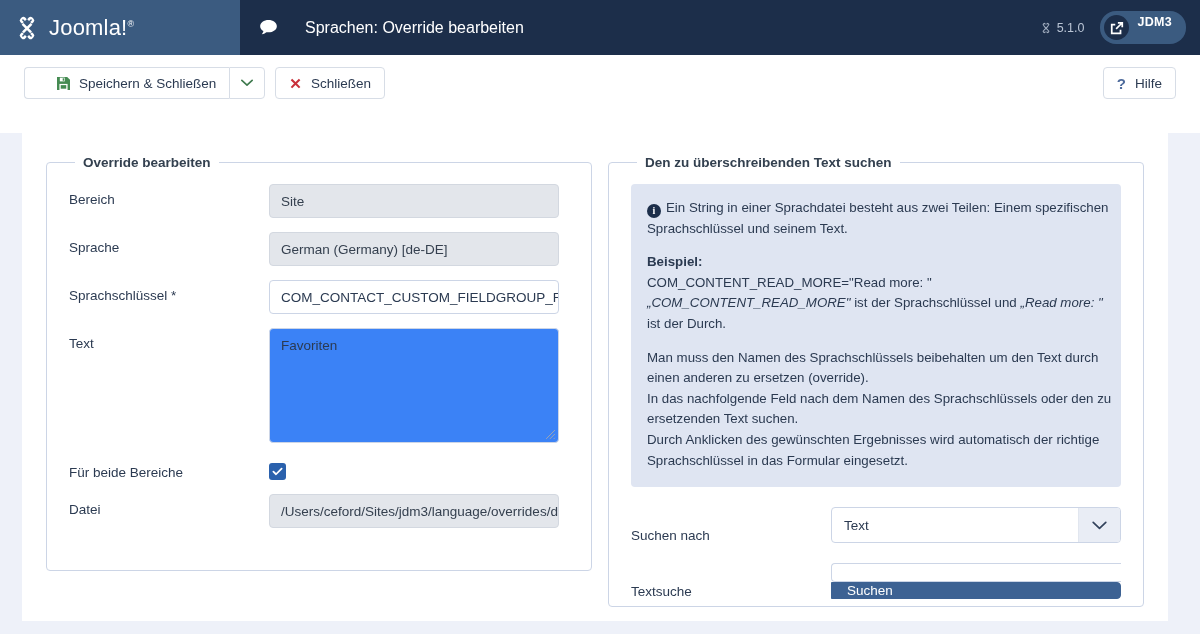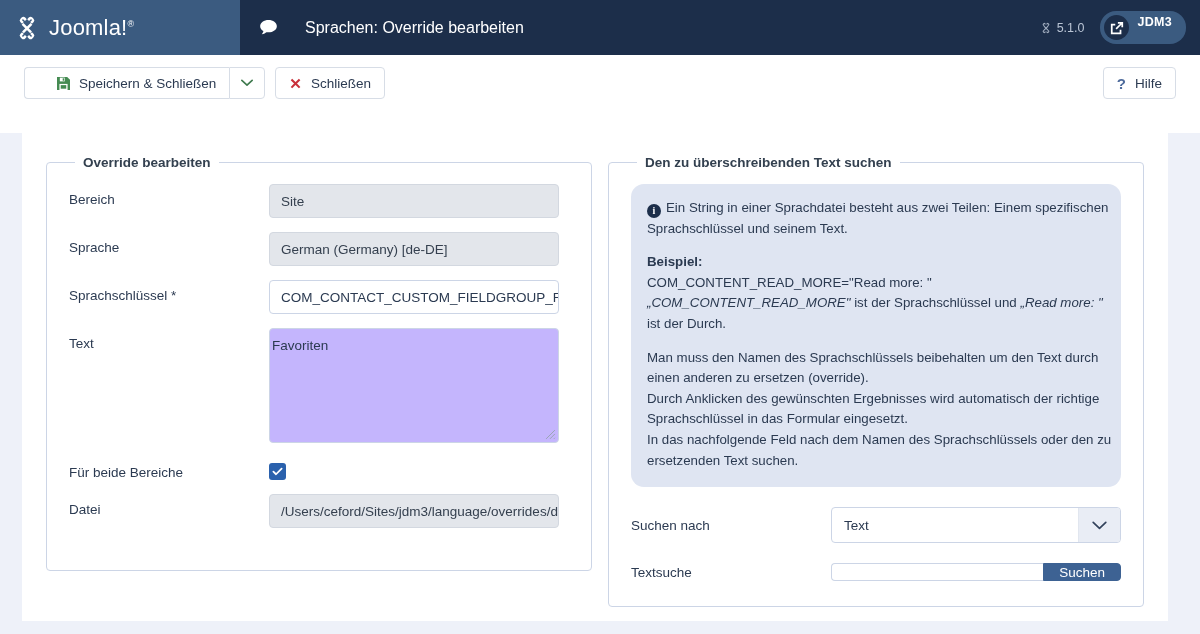--- a/index.html
+++ b/index.html
@@ -86,60 +86,60 @@
 
   .inp {
     width:290px; height:34px; border:1px solid #ccd5e6; border-radius:4px;
     background:#fff; padding:0 11px; font-size:13.5px; color:#2b3a51;
     font-family:"Liberation Sans", sans-serif;
     display:flex; align-items:center; overflow:hidden; white-space:nowrap;
   }
   .inp.disabled { background:#e3e6eb; border-color:#d3d8e0; color:#35404f; }
   .ta {
     width:290px; height:115px; border:1px solid #ccd5e6; border-radius:4px;
-    background:#c4b5fd; padding:9px 2px; font-size:13.5px; color:#2b3a51;
+    background:#3b82f6; padding:9px 11px; font-size:13.5px; color:#2b3a51;
     position:relative; overflow:hidden;
   }
   .ta .resize {
     position:absolute; right:2px; bottom:2px; width:11px; height:11px;
   }
   .cbx {
     width:17px; height:17px; border-radius:3px; background:#2a61ad;
     display:flex; align-items:center; justify-content:center; margin-top:6px;
   }
   .cbx svg { width:11px; height:11px; display:block; }
 
   
   .infobox {
-    background:#dfe5f2; border-radius:13px; padding:14px 4px 16px 16px;
+    background:#dfe5f2; border-radius:4px; padding:14px 4px 16px 16px;
     font-size:13.3px; line-height:1.55; color:#2b3a51;
   }
   .infobox p { margin:0; }
   .infobox .gap { height:13px; }
   .i-ico {
     width:14px; height:14px; border-radius:50%; background:#1c2e4a; color:#fff;
     display:inline-flex; align-items:center; justify-content:center;
     font-size:10px; font-weight:bold; font-family:"Liberation Serif", serif;
     vertical-align:-2px; margin-right:5px;
   }
   .bold { font-weight:bold; }
   .ital { font-style:italic; }
 
-  .row2 { display:flex; align-items:center; margin-top:20px; }
+  .row2 { display:flex; align-items:flex-end; margin-top:20px; }
   .row2-label { width:200px; font-size:13.5px; color:#2b3a51; flex:none; }
   .select {
     width:290px; height:36px; border:1px solid #ccd5e6; border-radius:4px;
     background:#fff; display:flex; align-items:center; overflow:hidden;
   }
   .select .sval { flex:1; padding:0 12px; font-size:13.5px; color:#2b3a51; }
   .select .sarrow {
     width:42px; height:100%; background:#e9edf5; border-left:1px solid #e1e6ef;
     display:flex; align-items:center; justify-content:center;
   }
-  .search-grp { width:290px; display:flex; height:18px; }
+  .search-grp { width:290px; display:flex; height:36px;flex-direction:column; }
   .search-grp .sinp {
     flex:1; border:1px solid #ccd5e6; border-right:none; border-radius:4px 0 0 4px;
     background:#fff; padding:0 10px; font-size:13.5px; color:#2b3a51;
     display:flex; align-items:center;
   }
   .search-grp .sbtn {
     background:#3d6293; color:#fff; border:1px solid #3d6293; border-radius:0 4px 4px 0;
     padding:0 15px; font-size:13.5px; display:flex; align-items:center;
     font-family:"Liberation Sans", sans-serif; cursor:pointer;
   }
@@ -297,22 +297,22 @@
       <legend>Den zu überschreibenden Text suchen</legend>
 
       <div class="infobox">
         <p><span class="i-ico">i</span><span>Ein String in einer Sprachdatei besteht aus zwei Teilen: Einem spezifischen Sprachschlüssel und seinem Text.</span></p>
         <div class="gap"></div>
         <p class="bold">Beispiel:</p>
         <p>COM_CONTENT_READ_MORE="Read more: "</p>
         <p><span class="ital">„COM_CONTENT_READ_MORE"</span><span> ist der Sprachschlüssel und </span><span class="ital">„Read more: "</span><span> ist der Durch.</span></p>
         <div class="gap"></div>
         <p>Man muss den Namen des Sprachschlüssels beibehalten um den Text durch einen anderen zu ersetzen (override).</p>
+        <p>In das nachfolgende Feld nach dem Namen des Sprachschlüssels oder den zu ersetzenden Text suchen.</p>
         <p>Durch Anklicken des gewünschten Ergebnisses wird automatisch der richtige Sprachschlüssel in das Formular eingesetzt.</p>
-        <p>In das nachfolgende Feld nach dem Namen des Sprachschlüssels oder den zu ersetzenden Text suchen.</p>
       </div>
 
       <div class="row2">
         <div class="row2-label">Suchen nach</div>
         <div class="select">
           <span class="sval">Text</span>
           <span class="sarrow">
             <svg width="15" height="9" viewBox="0 0 15 9">
               <path d="M1.2 1.3 7.5 7.3l6.3-6" fill="none" stroke="#33435c" stroke-width="1.7" stroke-linecap="round" stroke-linejoin="round"></path>
             </svg>

